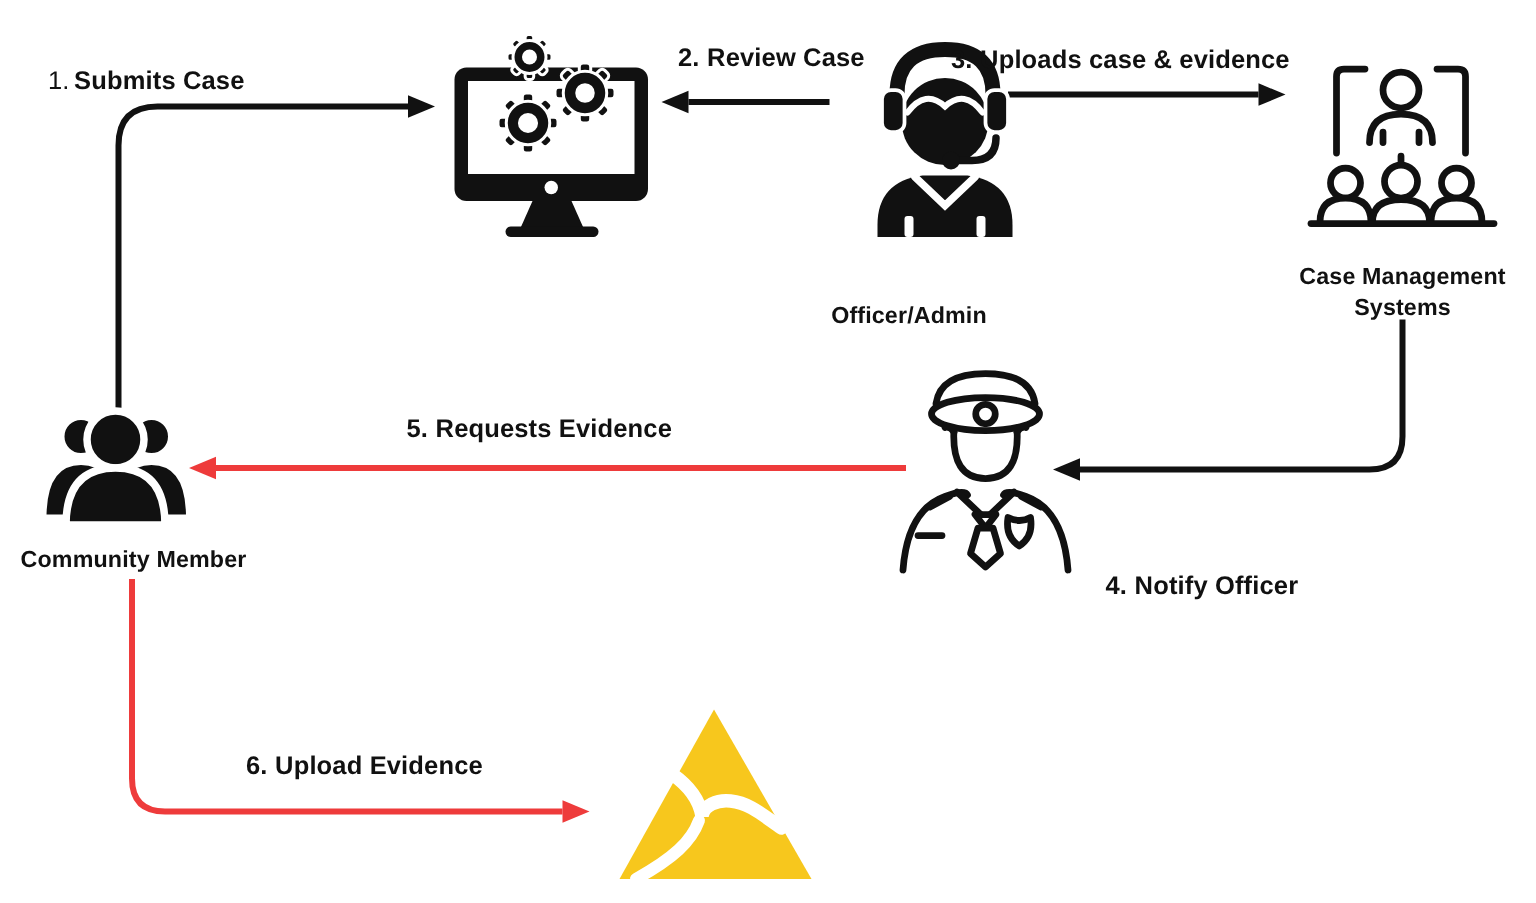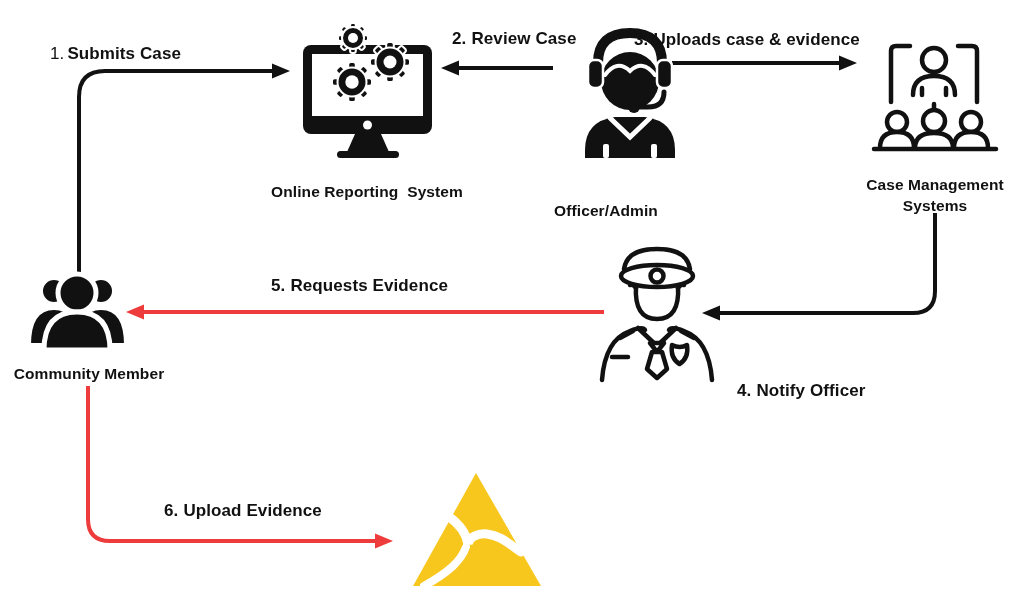--- a/index.html
+++ b/index.html
@@ -158,37 +158,36 @@
       <circle class="outl-f" stroke-width="4" cx="657" cy="276" r="6.5"></circle>
     </g>
 
     <g>
       <polygon class="tri" points="476,473 413,586 541,586"></polygon>
       <path class="tri-cut" stroke-width="9" d="M 448 516 C 458 523 466 532 468 544 C 469 537 478 533 487 534 C 500 535.5 508 543 521 552"></path>
       <path class="tri-cut" stroke-width="8" d="M 466 547 C 461 561 449 572 424 586"></path>
     </g>
   </svg>
 
-  <div class="flow-label" style="left:50px;top:44px;">
+  <div class="flow-label" style="left:32px;top:44px;">
     <span class="num light">1.</span><span>Submits Case</span>
   </div>
   <div class="flow-label" style="left:452px;top:29px;">
     <span class="num">2.</span><span>Review Case</span>
   </div>
   <div class="flow-label" style="left:634px;top:30px;">
     <span class="num">3.</span><span>Uploads case &amp; evidence</span>
   </div>
   <div class="flow-label" style="left:737px;top:337px;margin-top:44px;">
     <span class="num">4.</span><span>Notify Officer</span>
   </div>
   <div class="flow-label" style="left:271px;top:276px;">
     <span class="num">5.</span><span>Requests Evidence</span>
   </div>
   <div class="flow-label" style="left:164px;top:501px;">
     <span class="num">6.</span><span>Upload Evidence</span>
   </div>
 
-  <div class="node-label" style="left:268px;top:182px;width:198px;">Online Reporting  System</div>
   <div class="node-label" style="left:549px;top:173px;width:114px;margin-top:28px;">Officer/Admin</div>
   <div class="node-label" style="left:10px;top:364px;width:158px;">Community Member</div>
   <div class="node-label" style="left:858px;top:175px;width:154px;">Case Management Systems</div>
 
 </div>
 
 </body></html>

